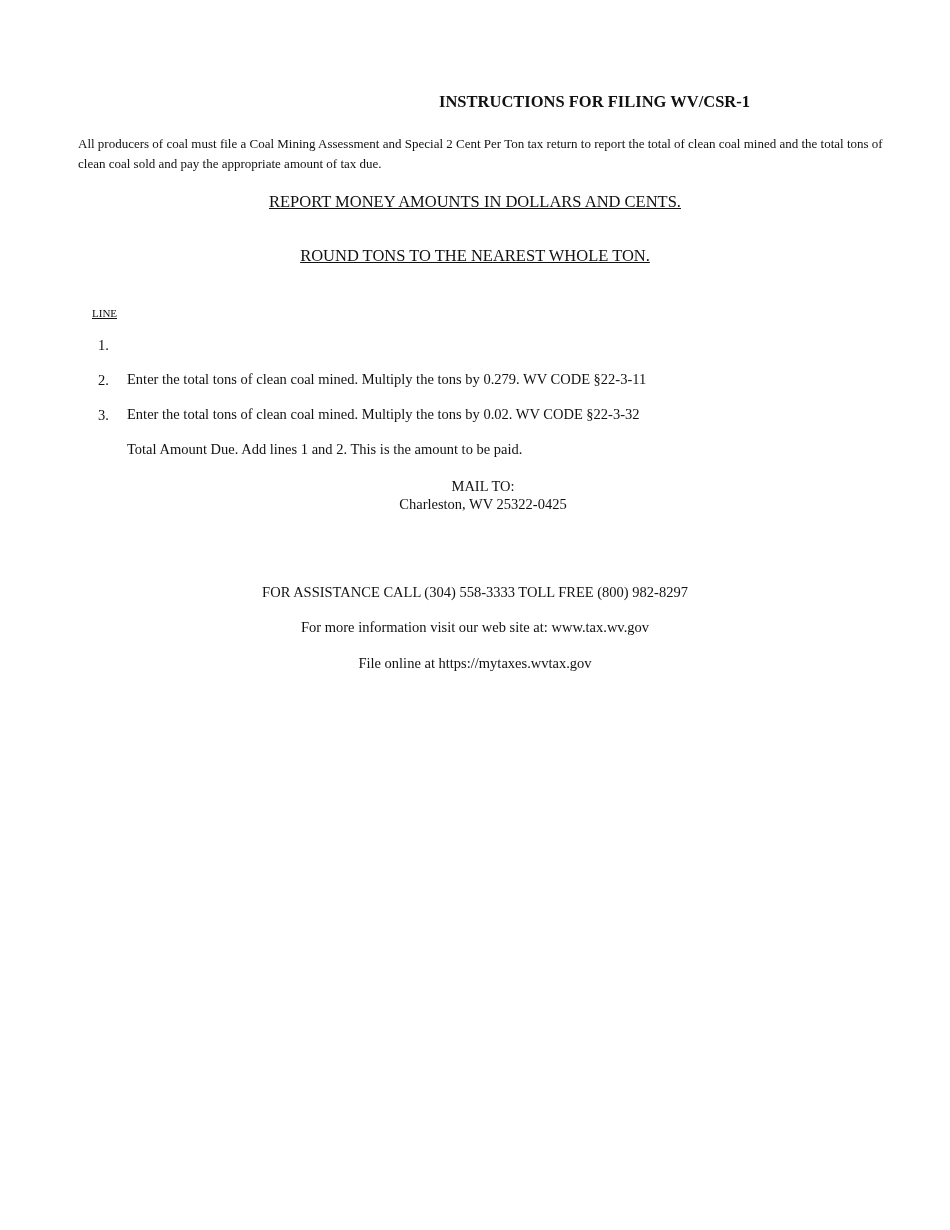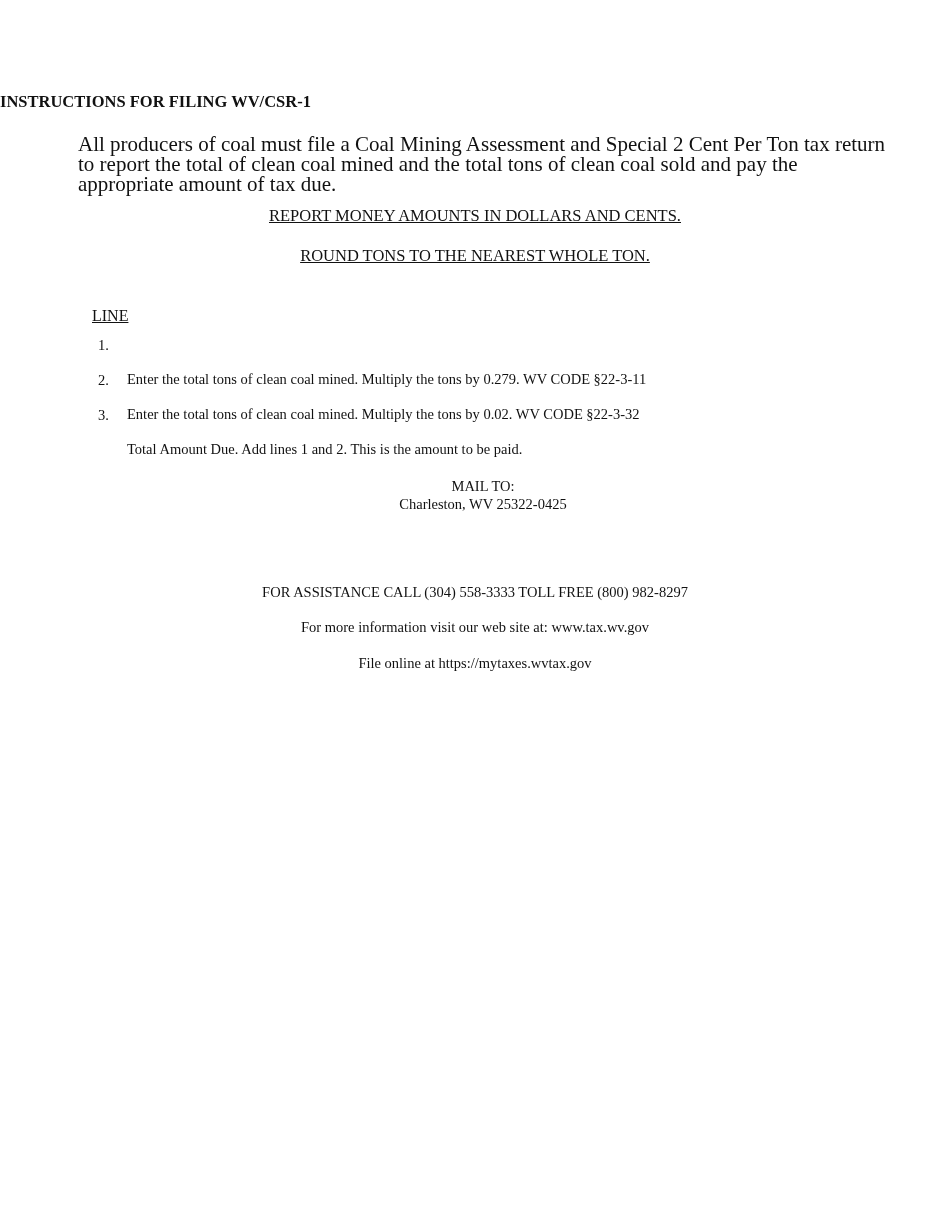--- a/index.html
+++ b/index.html
@@ -1,35 +1,35 @@
 <!DOCTYPE html>
 <html><head>
   <meta charset="utf-8">
   <style>
     html, body { margin: 0; padding: 0; background: #ffffff; }
     body {
       width: 950px; height: 1230px; position: relative; overflow: hidden;
       font-family: "Liberation Serif", "DejaVu Serif", serif; color: #111111;
     }
     .title {
-      position: absolute; top: 92px; left: 0; width: 750px; text-align: left;
+      position: absolute; top: 92px; left: 0; width: 750px; text-align: right;
       font-weight: bold; font-size: 16.5px; letter-spacing: 0px;
     }
     .intro {
       position: absolute; top: 134px; left: 78px; width: 810px;
-      font-size: 21px; line-height: 20px;
+      font-size: 13px; line-height: 20px;
     }
     .notice {
       position: absolute; left: 0; width: 950px; text-align: center;
       font-size: 16.5px; text-decoration: underline;
     }
-    .notice.n1 { top: 206px; }
+    .notice.n1 { top: 192px; }
     .notice.n2 { top: 246px; }
     .line-hdr {
-      position: absolute; top: 307px; left: 92px; font-size: 16px;
+      position: absolute; top: 307px; left: 92px; font-size: 11px;
       text-decoration: underline;
     }
     .item { position: absolute; left: 0; font-size: 14.5px; }
     .item .num { position: absolute; left: 98px; }
     .item .txt { position: absolute; left: 127px; white-space: nowrap; margin-top: 34px; }
     .item.i1 { top: 337px; }
     .item.i2 { top: 372px; }
     .item.i3 { top: 407px; }
     .mail {
       position: absolute; top: 477px; left: 0; width: 950px; text-align: center;

